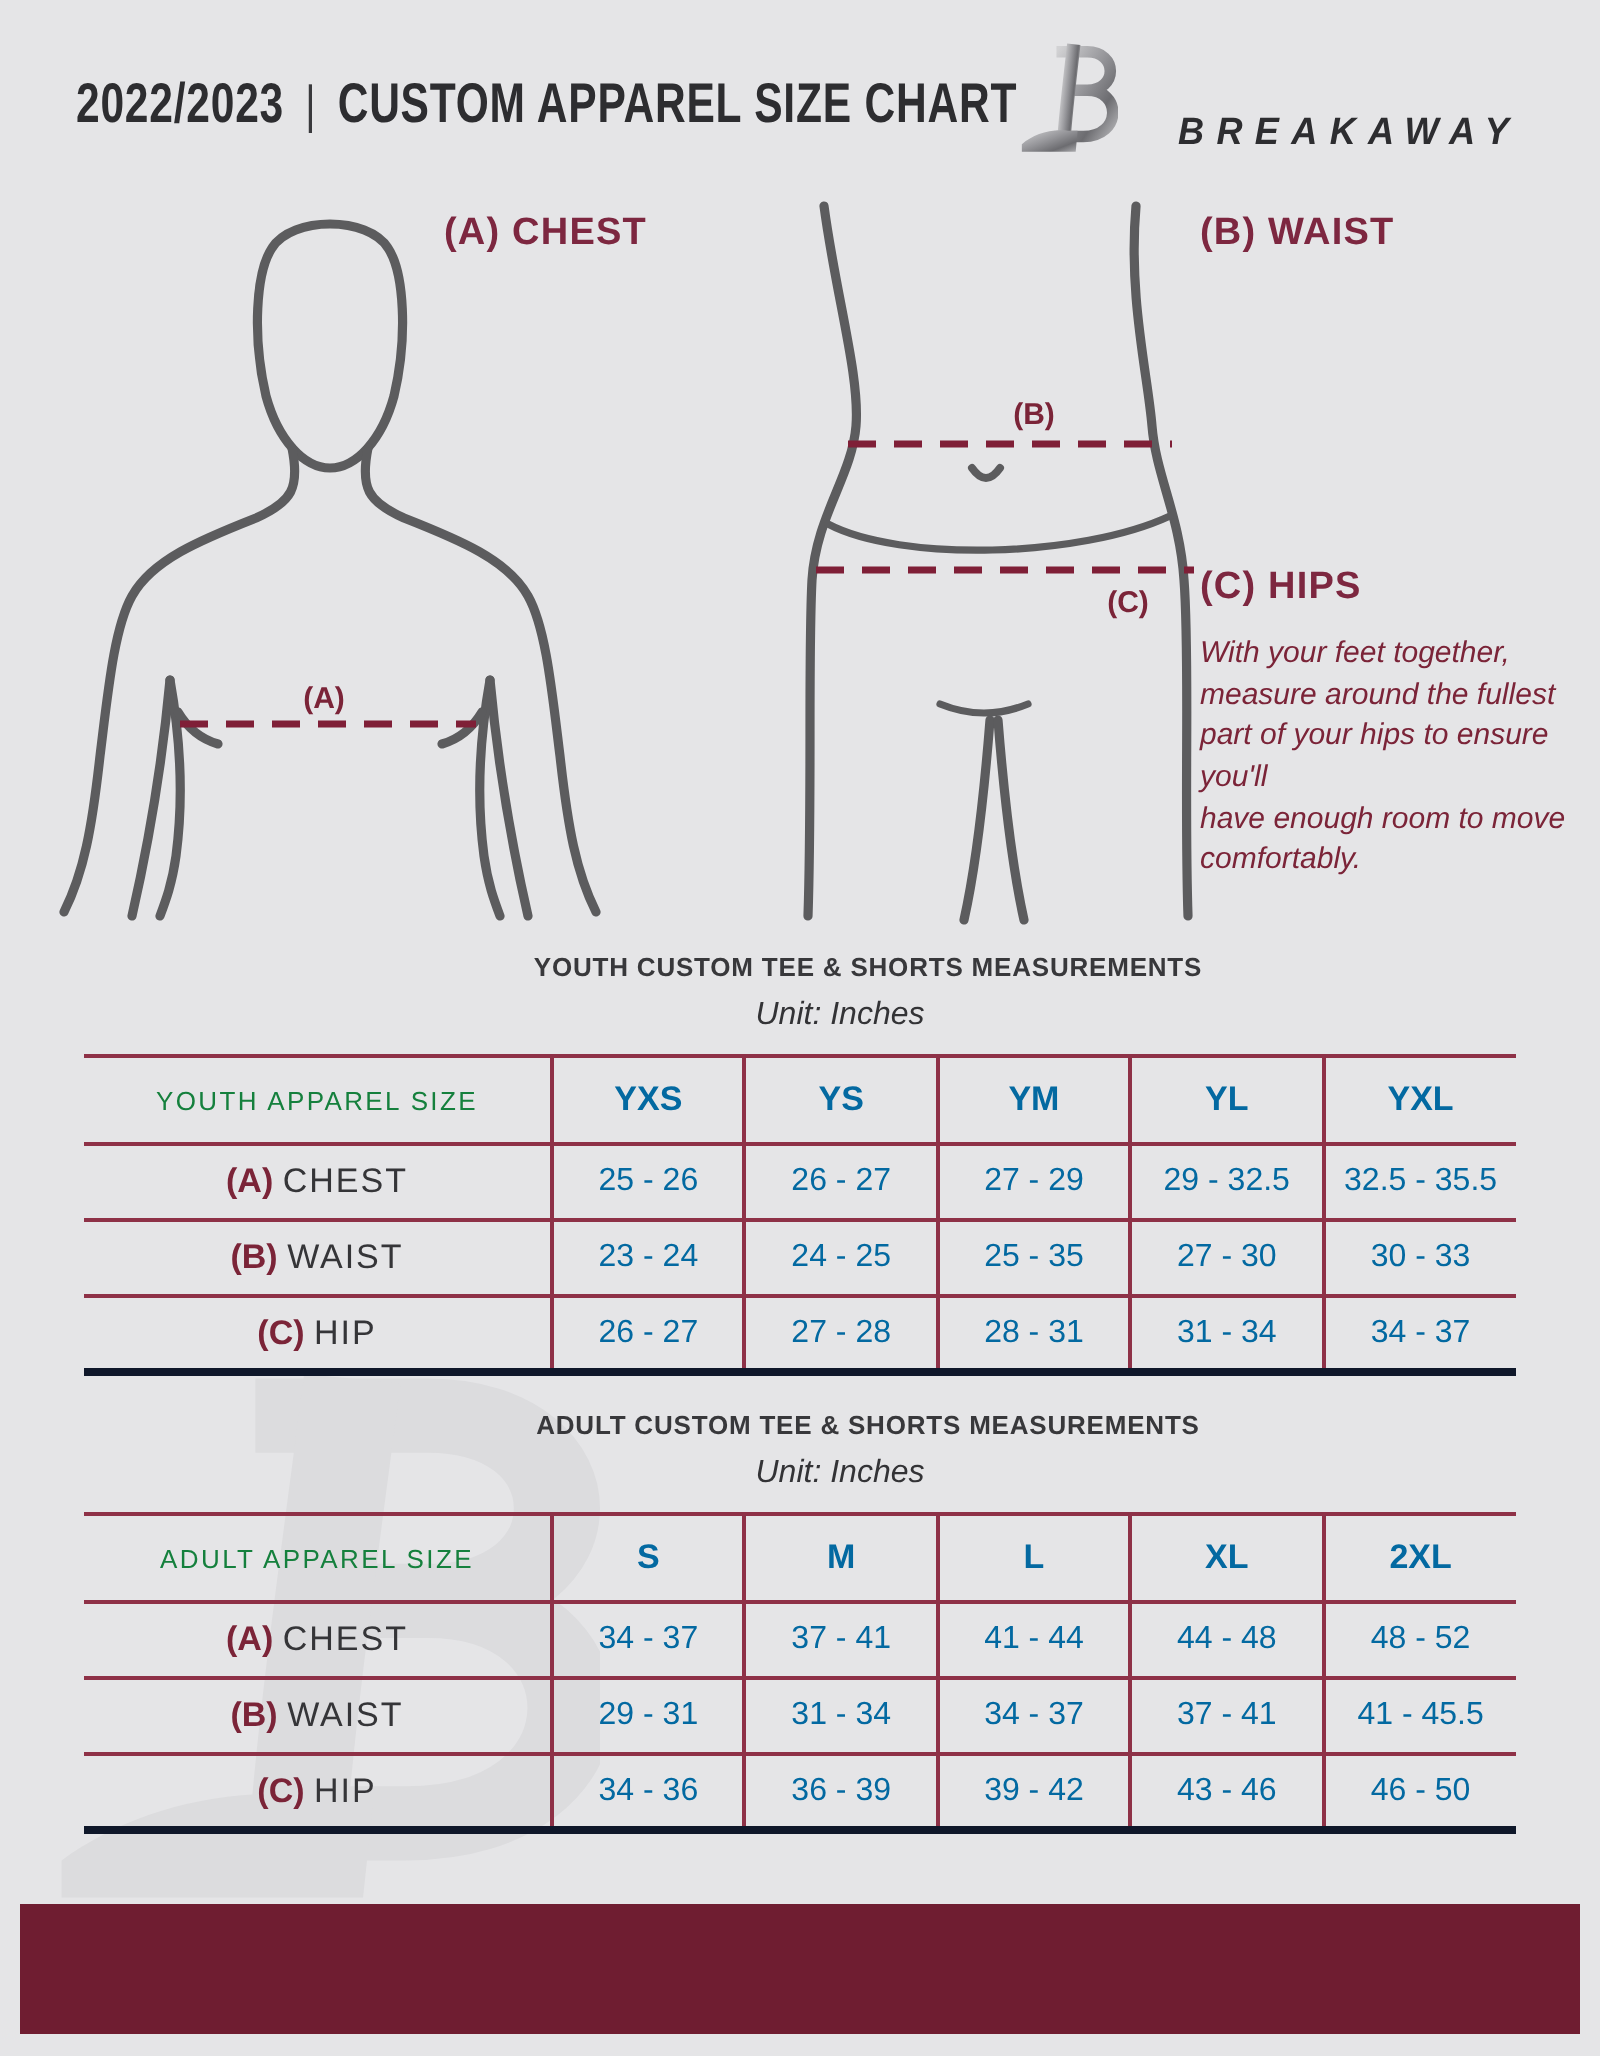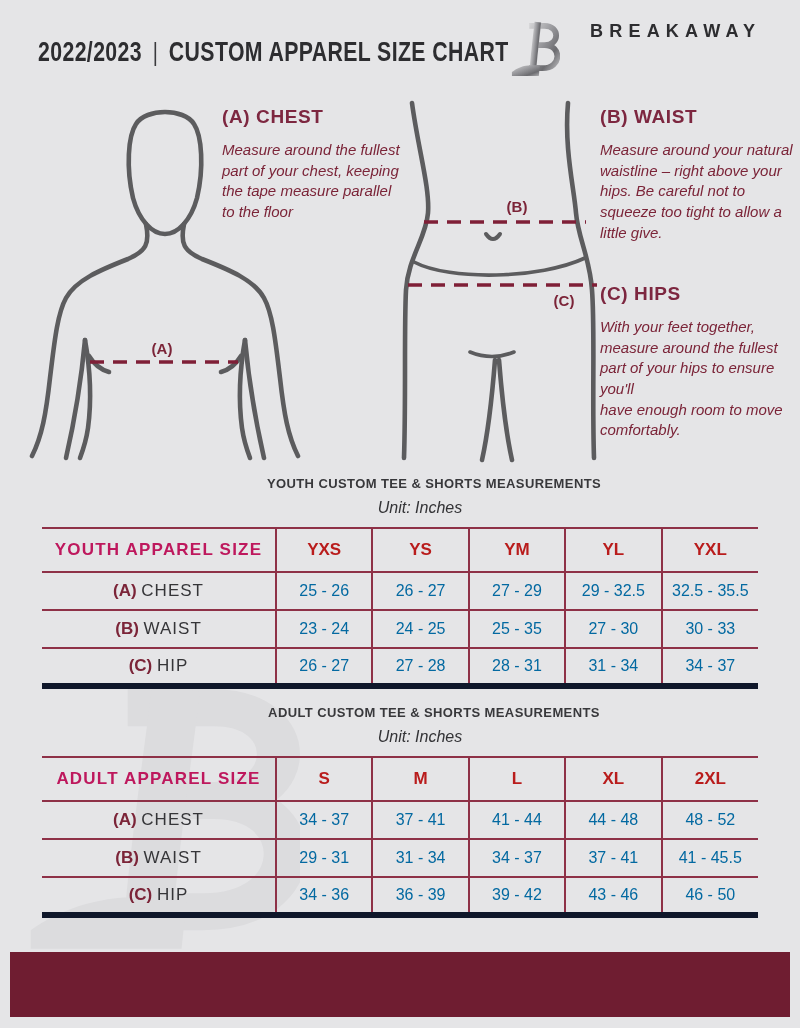--- a/index.html
+++ b/index.html
@@ -14,21 +14,21 @@
   .watermark { position:absolute; left:20px; top:680px; z-index:0; }
   
   .header-title {
     position:absolute; left:38px; top:36px; z-index:2;
     display:flex; align-items:baseline; gap:14px;
     font-weight:bold; font-size:28px; color:#2d2d30;
     transform: scaleX(0.76); transform-origin: left center;
     letter-spacing:0.5px; white-space:nowrap;
   }
   .header-title .sep { font-weight:normal; color:#3a3a3d; font-size:26px; }
-  .brand-block { position:absolute; right:30px; top:20px; z-index:2; display:flex; align-items:flex-start; gap:30px; }
+  .brand-block { position:absolute; right:30px; top:20px; z-index:2; display:flex; align-items:flex-end; gap:30px;font-style:italic; }
   .brand-name {
     font-weight:bold; font-size:19px; letter-spacing:6.5px; color:#2d2d30;
     transform: scaleX(0.95); transform-origin:left center; white-space:nowrap;
   }
   
   .instr { position:absolute; z-index:2; }
   .instr h3 { margin:0 0 12px 0; font-size:19px; font-weight:bold; color:#7d2740; letter-spacing:0.6px; }
   .instr p  { margin:0; font-style:italic; font-size:15px; line-height:1.38; color:#7b2438; white-space:pre-line; }
   .instr-a { left:222px; top:106px; width:182px; }
   .instr-b { left:600px; top:106px; width:198px; }
@@ -50,29 +50,29 @@
   .ad-title { top:705px; } .ad-unit { top:728px; }
   table.size-table {
     position:absolute; left:42px; width:716px; z-index:2;
     border-collapse:collapse; table-layout:fixed; background:transparent;
   }
   .yt-table { top:527px; } .ad-table { top:756px; }
   table.size-table th, table.size-table td {
     border-top:2px solid #8e3147; padding:0; text-align:center; vertical-align:middle;
     background:transparent;
   }
-  table.size-table tbody tr:last-child td { border-bottom:6px solid #0f172a; }
+  table.size-table tbody tr:last-child td { border-bottom:4px solid #0f172a; }
   table.size-table th + th, table.size-table td + td { border-left:2px solid #8e3147; }
   table.size-table thead tr { height:44px; }
   table.size-table tbody tr { height:38px; }
   th.col-label {
-    text-align:left; padding-left:15px; font-weight:bold; font-size:17px;
-    letter-spacing:1.2px; color:#be185d;
-  }
-  th.col-size { font-size:17px; font-weight:bold; color:#b91c1c; }
+    text-align:left; padding-left:15px; font-weight:normal; font-size:13px;
+    letter-spacing:1.2px; color:#15803d;
+  }
+  th.col-size { font-size:17px; font-weight:bold; color:#0369a1; }
   td.row-label { text-align:left; padding-left:14px; font-size:17px; }
   td.row-label .pfx { font-weight:bold; color:#7b2438; }
   td.row-label .lbl { color:#353538; letter-spacing:1px; }
   td.val { font-size:16px; color:#0369a1; }
   
   .footer-bar {
     position:absolute; left:10px; right:10px; top:952px; height:65px;
     background:#6f1d31; z-index:2;
   }
 </style>
@@ -137,25 +137,23 @@
       <path d="M 109,262 C 112,300 116,335 122,362"></path>
     </g>
     <line x1="34" y1="124" x2="196" y2="124" stroke="#7f1f37" stroke-width="3.6" stroke-dasharray="14 9"></line>
     <line x1="18" y1="187" x2="207" y2="187" stroke="#7f1f37" stroke-width="3.6" stroke-dasharray="14 9"></line>
     <text x="127" y="114" text-anchor="middle" font-size="15" font-weight="bold" fill="#7b2438">(B)</text>
     <text x="174" y="208" text-anchor="middle" font-size="15" font-weight="bold" fill="#7b2438">(C)</text>
   </svg>
 
   <div class="instr instr-a">
     <h3>(A) CHEST</h3>
-    <p>Measure around the fullest part of your chest, keeping the tape measure parallel to the floor</p>
   </div>
   <div class="instr instr-b">
     <h3>(B) WAIST</h3>
-    <p>Measure around your natural waistline – right above your hips. Be careful not to squeeze too tight to allow a little give.</p>
   </div>
   <div class="instr instr-c">
     <h3>(C) HIPS</h3>
     <p>With your feet together, measure around the fullest part of your hips to ensure you'll
 have enough room to move comfortably.</p>
   </div>
 
   <div class="section-title yt-title">YOUTH CUSTOM TEE &amp; SHORTS MEASUREMENTS</div>
   <div class="section-unit yt-unit">Unit: Inches</div>
   <table class="size-table yt-table">

